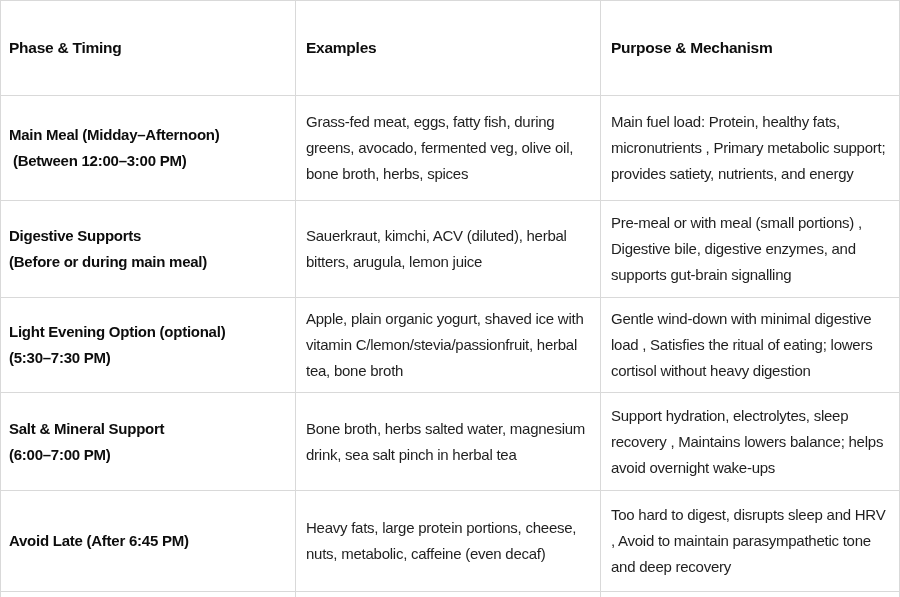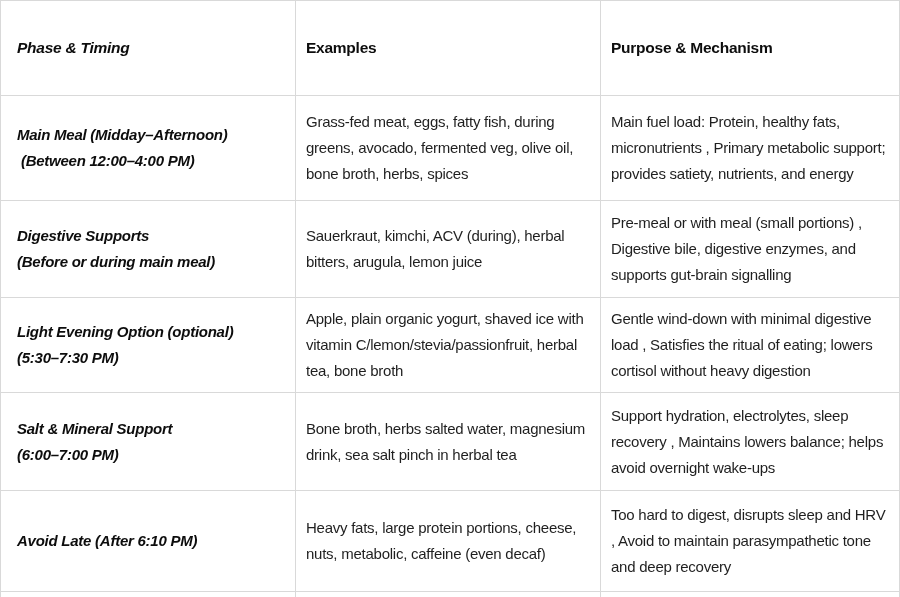--- a/index.html
+++ b/index.html
@@ -31,25 +31,24 @@
     display: flex;
     flex-direction: column;
     justify-content: center;
     font-size: 15px;
     line-height: 26px;
     letter-spacing: -0.25px;
     padding: 4px 8px 4px 10px;
     overflow: hidden;
   }
   .col-phase {
-    padding-left: 16px;
+    padding-left: 8px;
     font-weight: bold;
     color: #0d0d0d;
     white-space: pre-wrap;
-    font-style: italic;
   }
   .head {
     font-weight: bold;
     font-size: 15.5px;
     color: #0d0d0d;
   }
   
   .r-head .cell  { height: 95px; }
   .r-0 .cell     { height: 105px; }
   .r-1 .cell     { height: 97px; }
@@ -69,48 +68,48 @@
 <div class="table">
 
   <div class="row r-head">
     <div class="cell col-phase head">Phase &amp; Timing</div>
     <div class="cell head">Examples</div>
     <div class="cell head">Purpose &amp; Mechanism</div>
   </div>
 
   <div class="row r-0">
     <div class="cell col-phase">Main Meal (Midday–Afternoon)
- (Between 12:00–4:00 PM)</div>
+ (Between 12:00–3:00 PM)</div>
     <div class="cell">Grass-fed meat, eggs, fatty fish, during greens, avocado, fermented veg, olive oil, bone broth, herbs, spices</div>
     <div class="cell">Main fuel load: Protein, healthy fats, micronutrients , Primary metabolic support; provides satiety, nutrients, and energy</div>
   </div>
 
   <div class="row r-1">
     <div class="cell col-phase">Digestive Supports
 (Before or during main meal)</div>
-    <div class="cell">Sauerkraut, kimchi, ACV (during), herbal bitters, arugula, lemon juice</div>
+    <div class="cell">Sauerkraut, kimchi, ACV (diluted), herbal bitters, arugula, lemon juice</div>
     <div class="cell">Pre-meal or with meal (small portions) , Digestive bile, digestive enzymes, and supports gut-brain signalling</div>
   </div>
 
   <div class="row r-2">
     <div class="cell col-phase">Light Evening Option (optional)
 (5:30–7:30 PM)</div>
     <div class="cell">Apple, plain organic yogurt, shaved ice with vitamin C/lemon/stevia/passionfruit, herbal tea, bone broth</div>
     <div class="cell">Gentle wind-down with minimal digestive load , Satisfies the ritual of eating; lowers cortisol without heavy digestion</div>
   </div>
 
   <div class="row r-3">
     <div class="cell col-phase">Salt &amp; Mineral Support
 (6:00–7:00 PM)</div>
     <div class="cell">Bone broth, herbs salted water, magnesium drink, sea salt pinch in herbal tea</div>
     <div class="cell">Support hydration, electrolytes, sleep recovery , Maintains lowers balance; helps avoid overnight wake-ups</div>
   </div>
 
   <div class="row r-4">
-    <div class="cell col-phase">Avoid Late (After 6:10 PM)</div>
+    <div class="cell col-phase">Avoid Late (After 6:45 PM)</div>
     <div class="cell">Heavy fats, large protein portions, cheese, nuts, metabolic, caffeine (even decaf)</div>
     <div class="cell">Too hard to digest, disrupts sleep and HRV , Avoid to maintain parasympathetic tone and deep recovery</div>
   </div>
 
   <div class="row r-sliver">
     <div class="cell"></div>
     <div class="cell"></div>
     <div class="cell"></div>
   </div>
 

